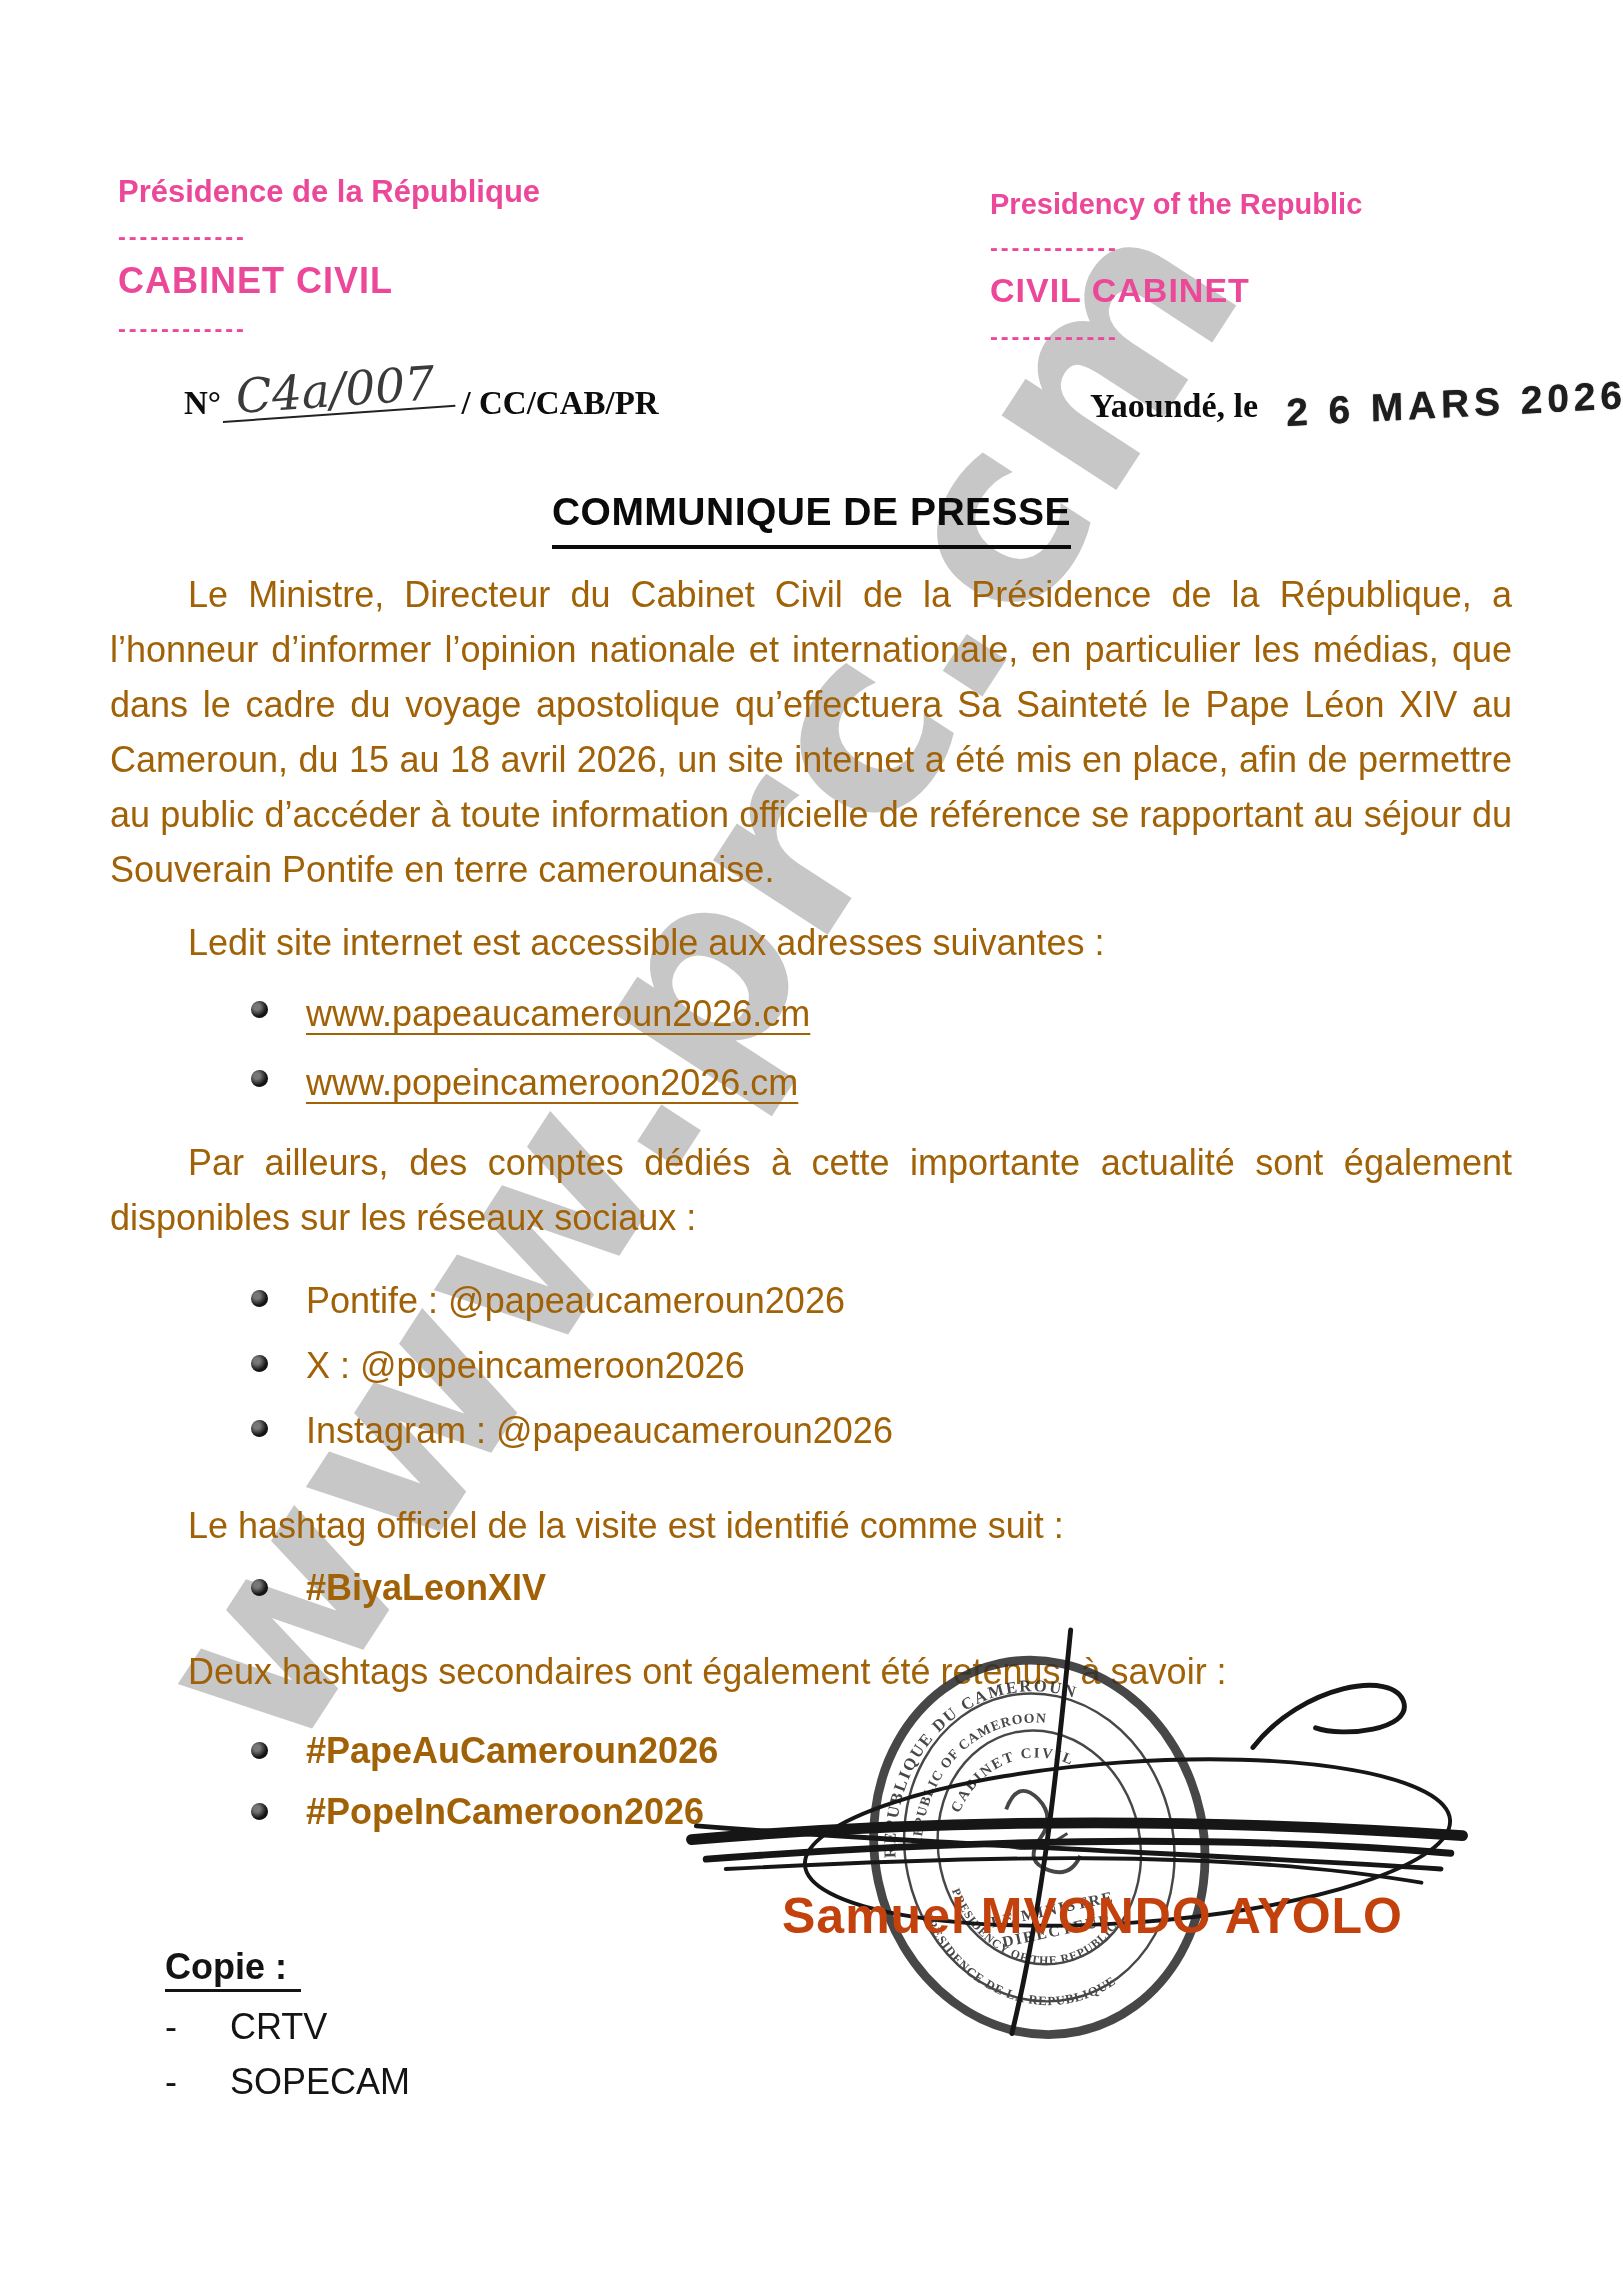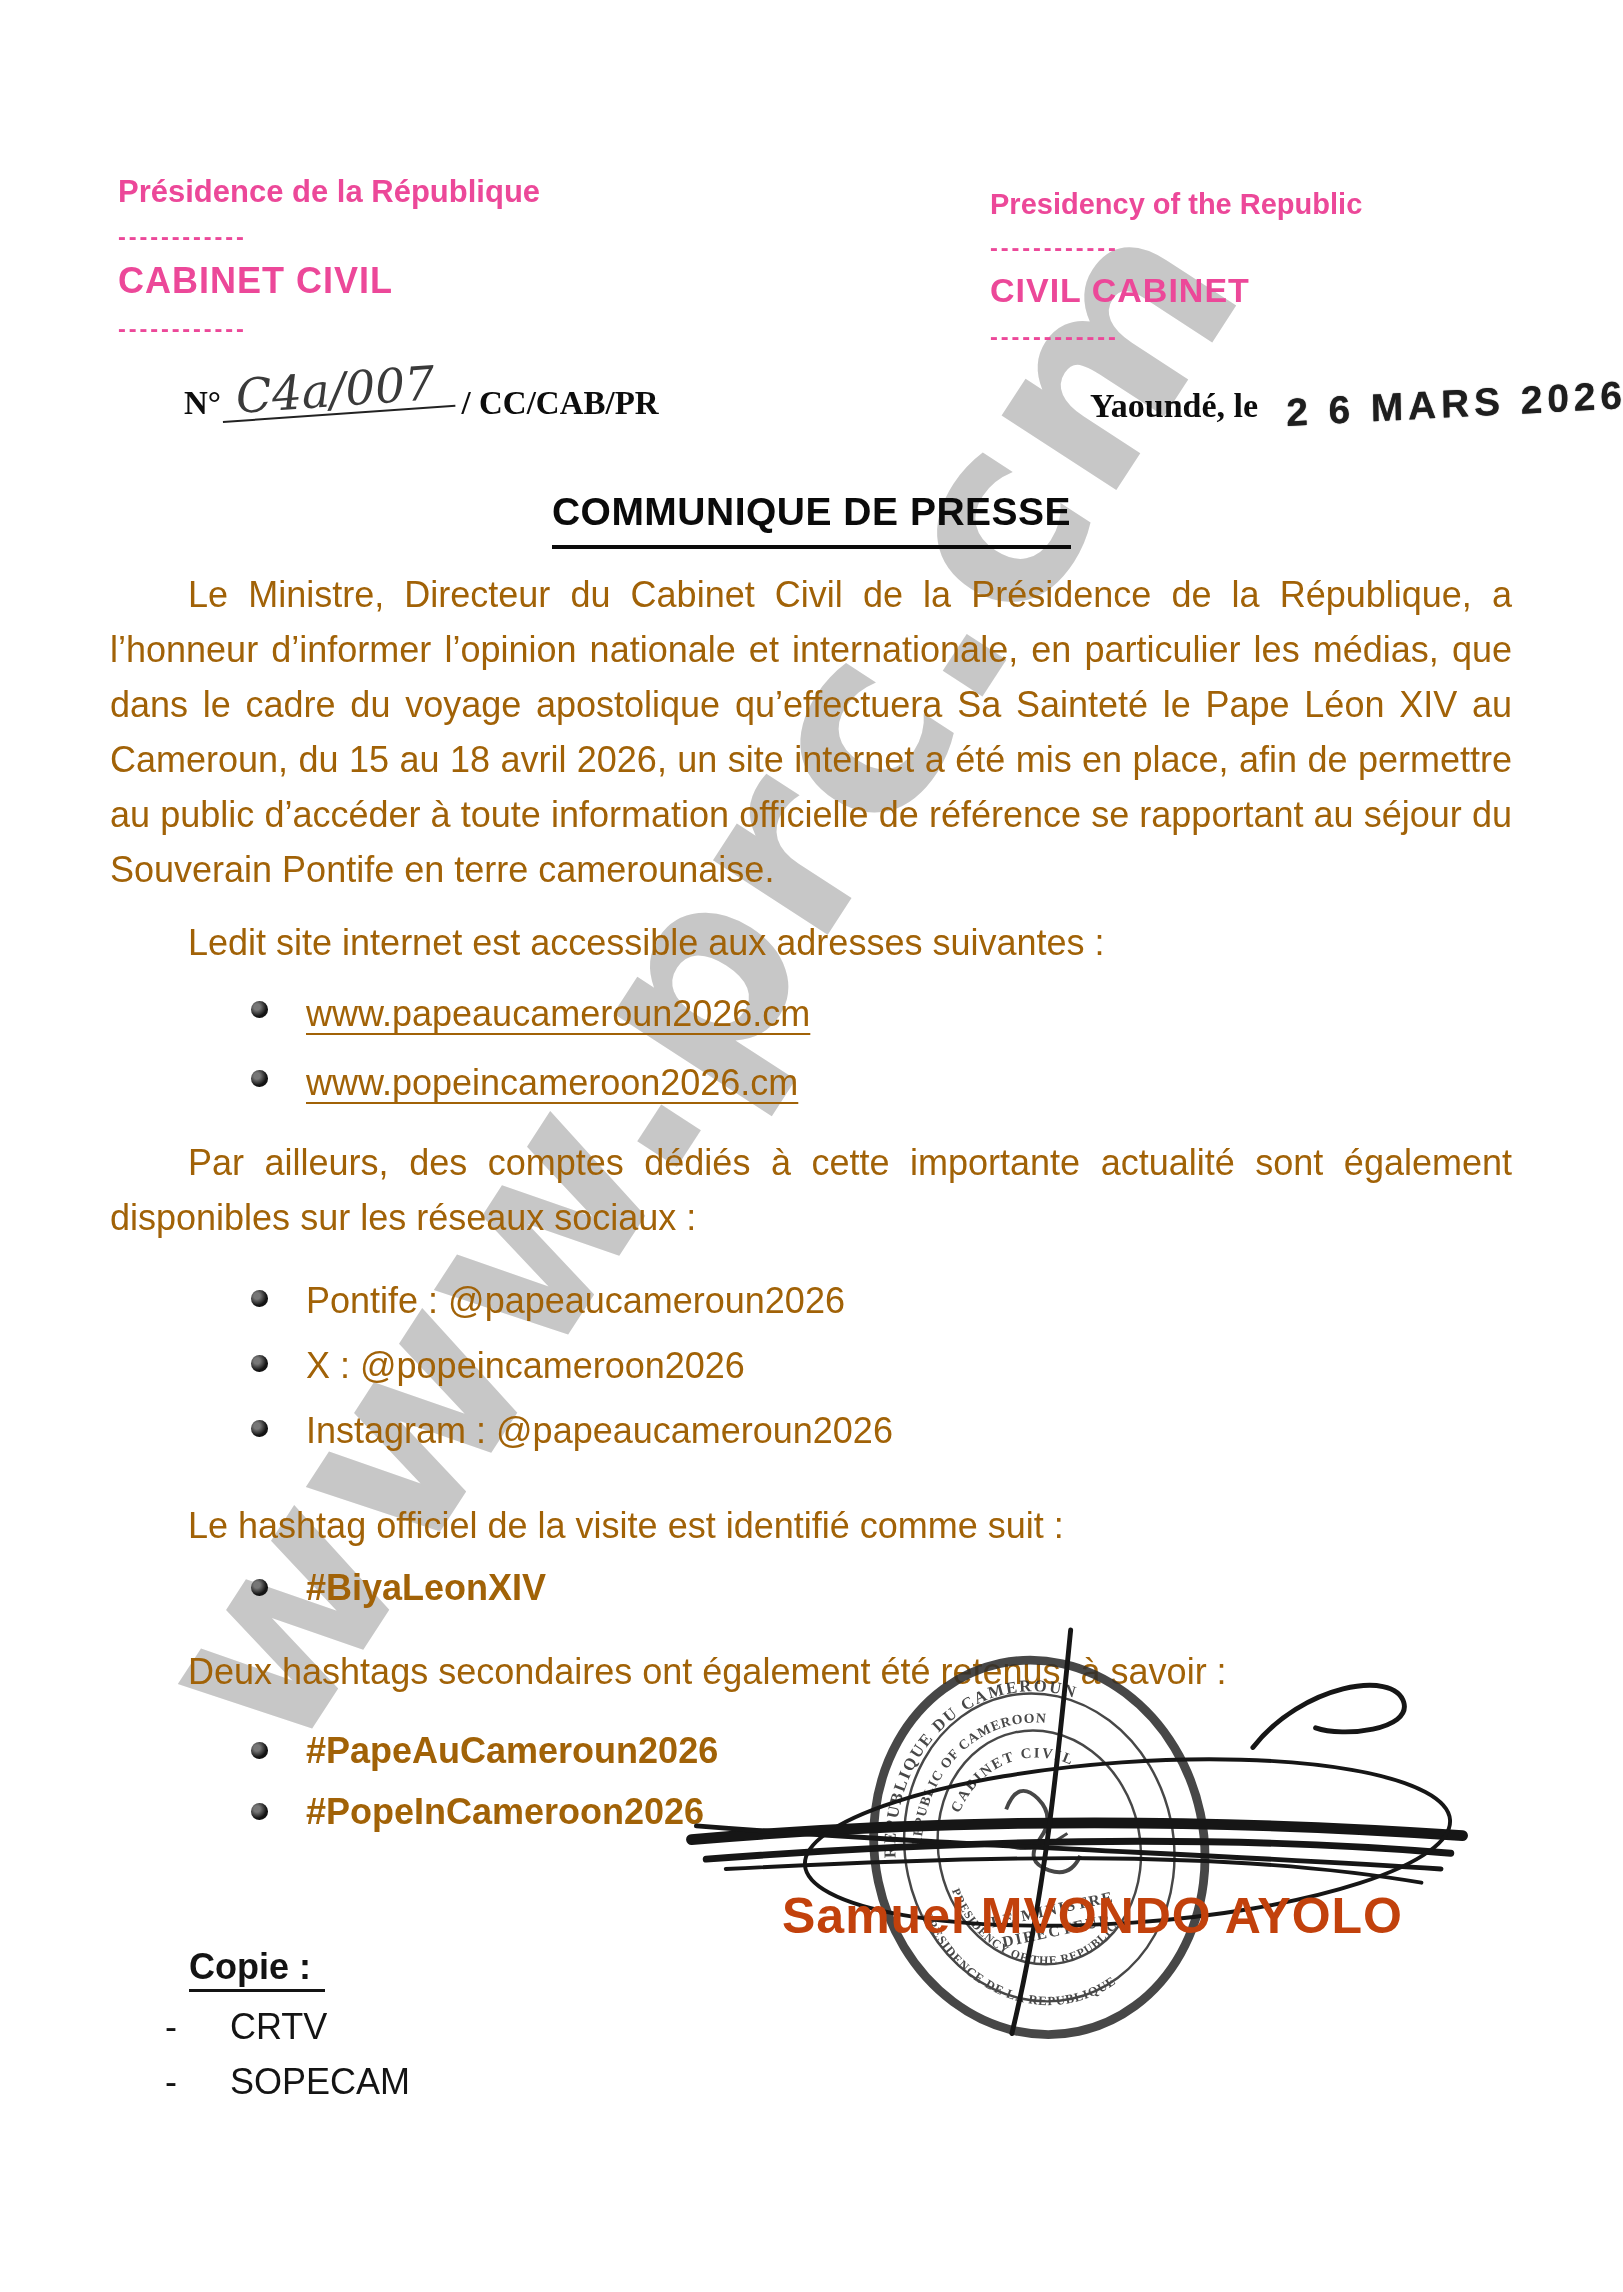--- a/index.html
+++ b/index.html
@@ -70,21 +70,21 @@
   ul.social li { line-height:65px; }
   ul.tags li { line-height:61px; font-weight:bold; }
   ul.tags { margin-top:13.7px; }
 
   
   .sig-svg { position:absolute; left:667px; top:1612px; width:823px; height:461px; }
   .sig-name { position:absolute; left:782px; top:1887px; font-weight:bold; font-size:50px; color:#c2410c; letter-spacing:1px; }
 
   
   .copy { position:absolute; left:165px; top:1946px; font-size:36px; color:#141414; }
-  .copy .lbl { font-weight:bold; border-bottom:3.9px solid #141414; padding-right:13.7px; display:inline-block; padding-bottom:1px;margin-left:24px; }
+  .copy .lbl { font-weight:bold; border-bottom:3.9px solid #141414; padding-right:13.7px; display:inline-block; padding-bottom:1px; }
   .copy .row { margin-top:13.7px; display:flex; }
   .copy .mark { width:65px; }
 </style>
 </head>
 <body>
 
 <div class="page">
 
   <div class="watermark">www.prc.cm</div>
 

